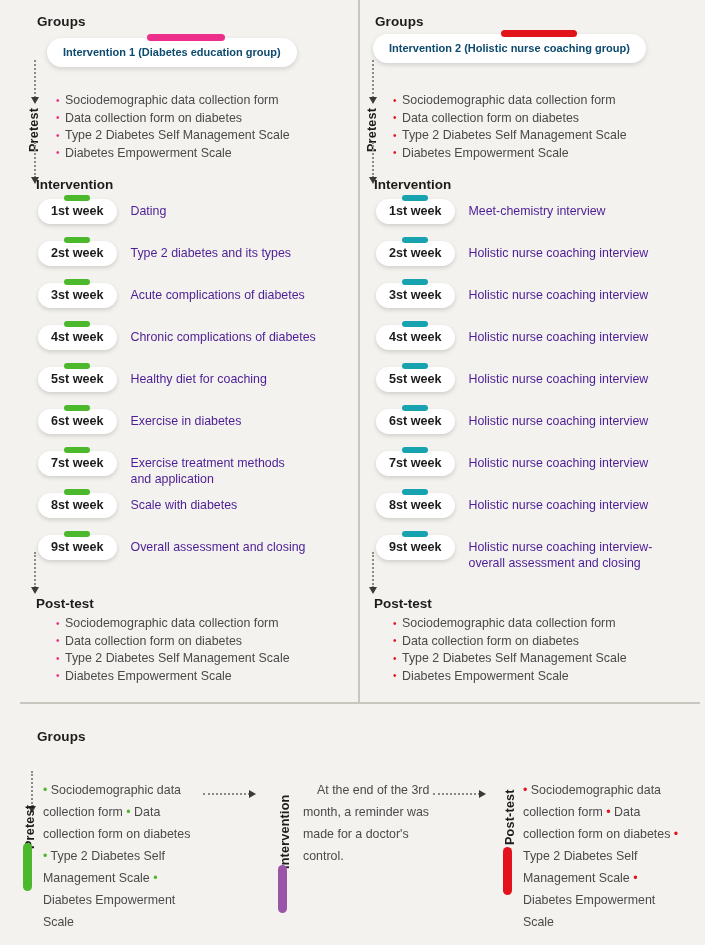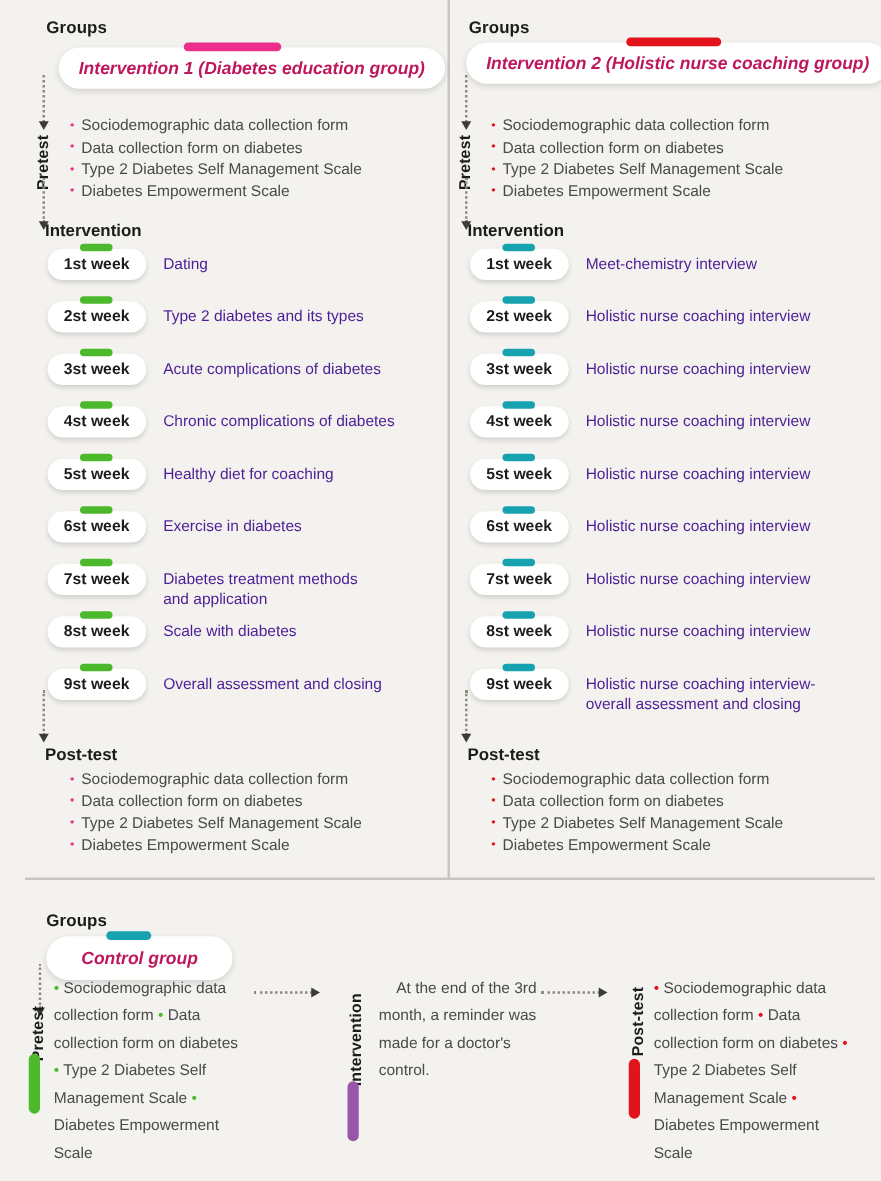--- a/index.html
+++ b/index.html
@@ -25,24 +25,23 @@
 
   
   .col{position:absolute;}
   .groups-label{
     font-size:13.5px;font-weight:bold;letter-spacing:.1px;color:#1c1c1c;
   }
   .pill-wrap{position:relative;display:inline-block;}
   .pill{
     background:#ffffff;border-radius:22px;
     box-shadow:0 2px 5px rgba(0,0,0,.14);
-    font-size:14px;font-weight:bold;color:#be185d;
+    font-size:11px;font-weight:bold;color:#0c4a6e;
     padding:8px 16px 9px 16px;white-space:nowrap;
     display:inline-block;
-    font-style:italic;
   }
   .pill-bar{
     position:absolute;top:-4px;height:7px;border-radius:4px;
   }
 
   .section-title{
     font-size:13.5px;font-weight:bold;color:#1c1c1c;
   }
 
   
@@ -174,21 +173,21 @@
         <div class="week-row" style="left: 38px; top: 367px;">
           <div class="week-badge-wrap"><div class="week-bar" style="background: rgb(76, 184, 43);"></div><div class="week-badge">5st week</div></div>
           <div class="week-text">Healthy diet for coaching</div>
         </div>
         <div class="week-row" style="left: 38px; top: 409px;">
           <div class="week-badge-wrap"><div class="week-bar" style="background: rgb(76, 184, 43);"></div><div class="week-badge">6st week</div></div>
           <div class="week-text">Exercise in diabetes</div>
         </div>
         <div class="week-row" style="left: 38px; top: 451px;">
           <div class="week-badge-wrap"><div class="week-bar" style="background: rgb(76, 184, 43);"></div><div class="week-badge">7st week</div></div>
-          <div class="week-text">Diabetes treatment methods
+          <div class="week-text">Exercise treatment methods
 and application</div>
         </div>
         <div class="week-row" style="left: 38px; top: 493px;">
           <div class="week-badge-wrap"><div class="week-bar" style="background: rgb(76, 184, 43);"></div><div class="week-badge">8st week</div></div>
           <div class="week-text">Scale with diabetes</div>
         </div>
         <div class="week-row" style="left: 38px; top: 535px;">
           <div class="week-badge-wrap"><div class="week-bar" style="background: rgb(76, 184, 43);"></div><div class="week-badge">9st week</div></div>
           <div class="week-text">Overall assessment and closing</div>
         </div>
@@ -291,24 +290,20 @@
         <li>Data collection form on diabetes</li>
         <li>Type 2 Diabetes Self Management Scale</li>
         <li>Diabetes Empowerment Scale</li>
       </ul>
   </div>
 
   <div class="col" id="panel3" style="left:0;top:703px;width:705px;height:242px;">
 
     <div class="groups-label" style="position:absolute;left:37px;top:26px;">Groups</div>
 
-    <div class="pill-wrap" style="position:absolute;left:37px;top:46px;">
-      <div class="pill-bar" style="left:48px;width:36px;background:#17a2b0;"></div>
-      <div class="pill" style="padding:9px 28px 10px 28px;">Control group</div>
-    </div>
 
     <div class="varrow" style="left:27px;top:68px;height:42px;">
       <div class="shaft"></div>
         <div class="head"></div>
     </div>
 
     <div class="vlabel" style="left:23px;top:86px;height:60px;">Pretest</div>
 
     <div class="thickbar" style="left:23px;top:140px;height:48px;background:#4cb82b;"></div>
 

